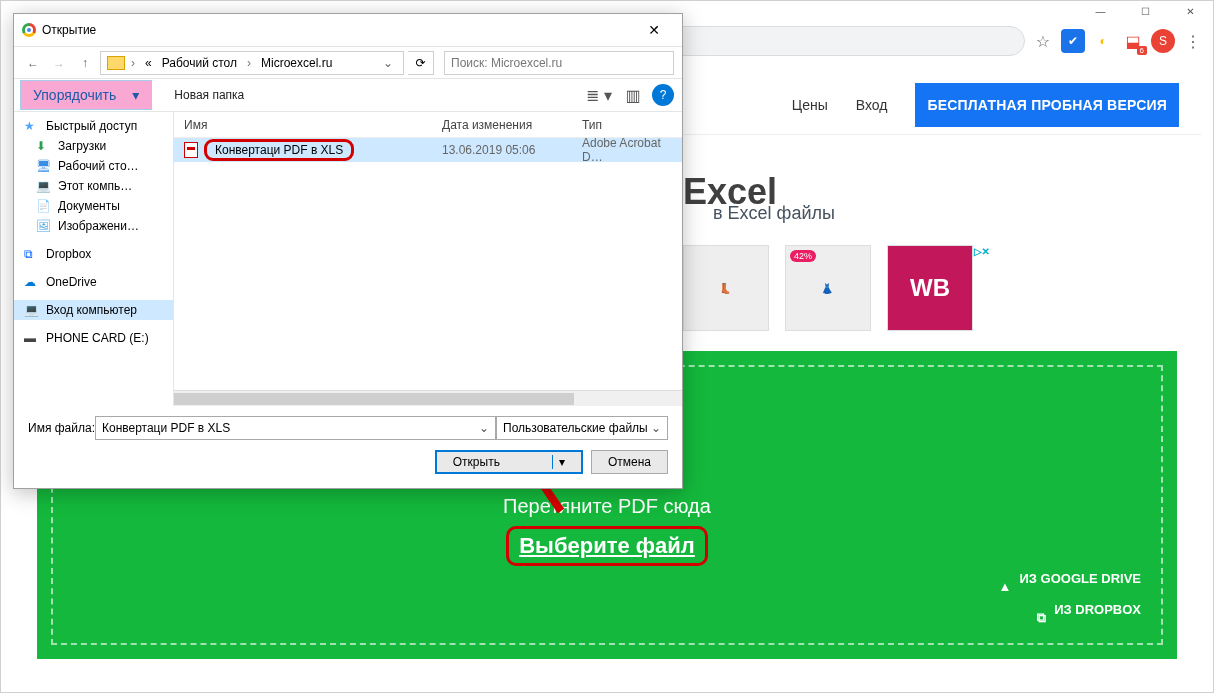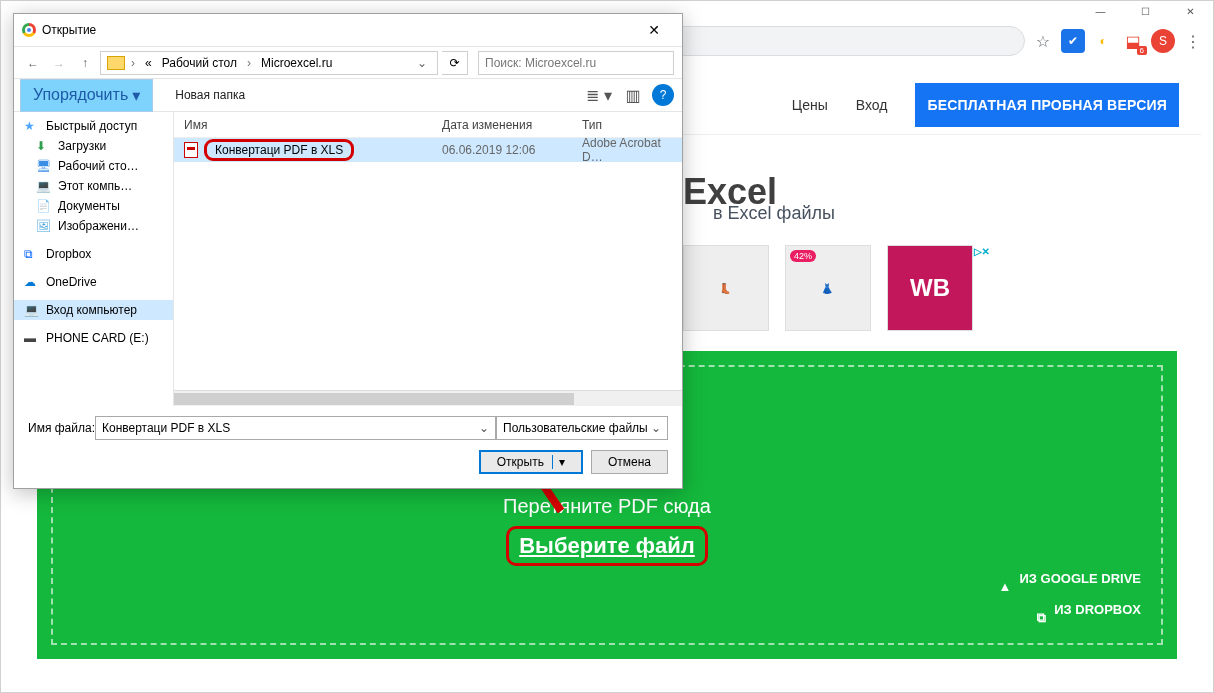--- a/index.html
+++ b/index.html
@@ -56,24 +56,24 @@
   .dlg-chrome-icn::after{content:""; position:absolute; inset:3px; background:#fff; border-radius:50%;}
   .dlg-chrome-icn::before{content:""; position:absolute; inset:5px; background:#4285f4; border-radius:50%; z-index:1;}
 
   .dlg-path{ height:32px; display:flex; align-items:center; gap:4px; padding:0 8px; font-size:12px; border-top:1px solid #e5e5e5;}
   .dlg-path .arrow{ width:22px; text-align:center; color:#606060;}
   .dlg-path .folder-icn{ width:18px; height:14px; background:#ffd86b; border:1px solid #d9a400;}
   .dlg-path .crumbs{ flex:1; height:24px; border:1px solid #cfcfcf; display:flex; align-items:center; padding:0 6px; gap:2px;}
   .dlg-path .crumbs span{ padding:0 4px;}
   .dlg-path .crumbs .sep{ color:#777;}
   .dlg-path .refresh{ width:26px; height:24px; border:1px solid #cfcfcf; border-left:none; display:flex; align-items:center; justify-content:center;}
-  .dlg-path .search{ width:196px; height:24px; border:1px solid #cfcfcf; margin-left:6px; padding:0 6px; color:#777; display:flex; align-items:center;}
+  .dlg-path .search{ width:230px; height:24px; border:1px solid #cfcfcf; margin-left:6px; padding:0 6px; color:#777; display:flex; align-items:center;}
 
   .dlg-tools{ height:34px; display:flex; align-items:center; border-top:1px solid #e5e5e5; border-bottom:1px solid #e5e5e5;}
-  .dlg-tools .org{ padding:6px 12px; background:#7dd3fc; border:1px solid #a8cdec; color:#1e5aa8; font-size:16px; margin-left:6px; display:flex; align-items:center; gap:4px;}
+  .dlg-tools .org{ padding:6px 12px; background:#f9a8d4; border:1px solid #a8cdec; color:#1e5aa8; font-size:14px; margin-left:6px; display:flex; align-items:center; gap:16px;}
   .dlg-tools .newf{ padding:6px 12px; font-size:12px; color:#222; margin-left:10px;}
   .dlg-tools .sp{ flex:1;}
   .dlg-tools .tool{ width:30px; height:24px; border:1px solid transparent; display:flex; align-items:center; justify-content:center; margin-right:4px; color:#555;}
   .dlg-tools .tool.help{ width:22px; height:22px; border-radius:50%; background:#0078d7; color:#fff; font-size:12px; margin-right:8px;}
 
   .dlg-body{ flex:1; display:flex; min-height:0;}
   .dlg-nav{ width:160px; border-right:1px solid #e5e5e5; overflow:hidden; font-size:12px; padding-top:4px;}
   .dlg-nav .item{ display:flex; align-items:center; gap:6px; padding:3px 6px 3px 22px; white-space:nowrap; color:#000;}
   .dlg-nav .item.top{ padding-left:10px;}
   .dlg-nav .item.sel{ background:#cde8ff;}
@@ -96,21 +96,21 @@
   .dlg-scroll .thumb{ position:absolute; left:0; top:2px; height:12px; width:400px; background:#cfcfcf;}
 
   .dlg-foot{ padding:10px 14px 14px; font-size:12px;}
   .dlg-foot .row1{ display:flex; align-items:center; margin-bottom:10px;}
   .dlg-foot select, .dlg-foot .combo{ height:24px; border:1px solid #a9a9a9; background:#fff; font-size:12px; padding:0 6px;}
   .dlg-foot .combo{ flex:1; display:flex; align-items:center; justify-content:space-between;}
   .dlg-foot .combo .dd{ color:#555;}
   .dlg-foot .filter{ width:172px; display:flex; align-items:center; justify-content:space-between; padding:0 6px;}
   .dlg-foot .row2{ display:flex; justify-content:flex-end; gap:8px;}
   .dlg-foot button{ height:24px; padding:0 16px; border:1px solid #a9a9a9; background:#e9e9e9; font-size:12px;}
-  .dlg-foot .open{ border:2px solid #0078d7; display:flex; align-items:center;}
+  .dlg-foot .open{ border:2px solid #0078d7; display:flex; align-items:center;gap:44px;}
   .dlg-foot .open .dd{ border-left:1px solid #0078d7; padding-left:6px; margin-left:8px;}
 </style>
 </head>
 <body>
 
 <div class="chrome-window">
   <div class="chrome-titlebar">
     <div class="winbtn">―</div>
     <div class="winbtn">☐</div>
     <div class="winbtn">✕</div>
@@ -265,21 +265,21 @@
         <div class="dlg-cols">
           <div class="c-name">Имя</div>
           <div class="c-date">Дата изменения</div>
           <div class="c-type">Тип</div>
         </div>
         <div class="dlg-row">
           <div class="c-name">
             <span class="pdf-ic"></span>
             <span class="hl">Конвертаци PDF в XLS</span>
           </div>
-          <div class="c-date">06.06.2019 12:06</div>
+          <div class="c-date">13.06.2019 05:06</div>
           <div class="c-type">Adobe Acrobat D…</div>
         </div>
         <div class="dlg-scroll">
             <div class="thumb"></div>
           </div>
       </div>
     </div>
 
     <div class="dlg-foot">
       <div class="row1">

